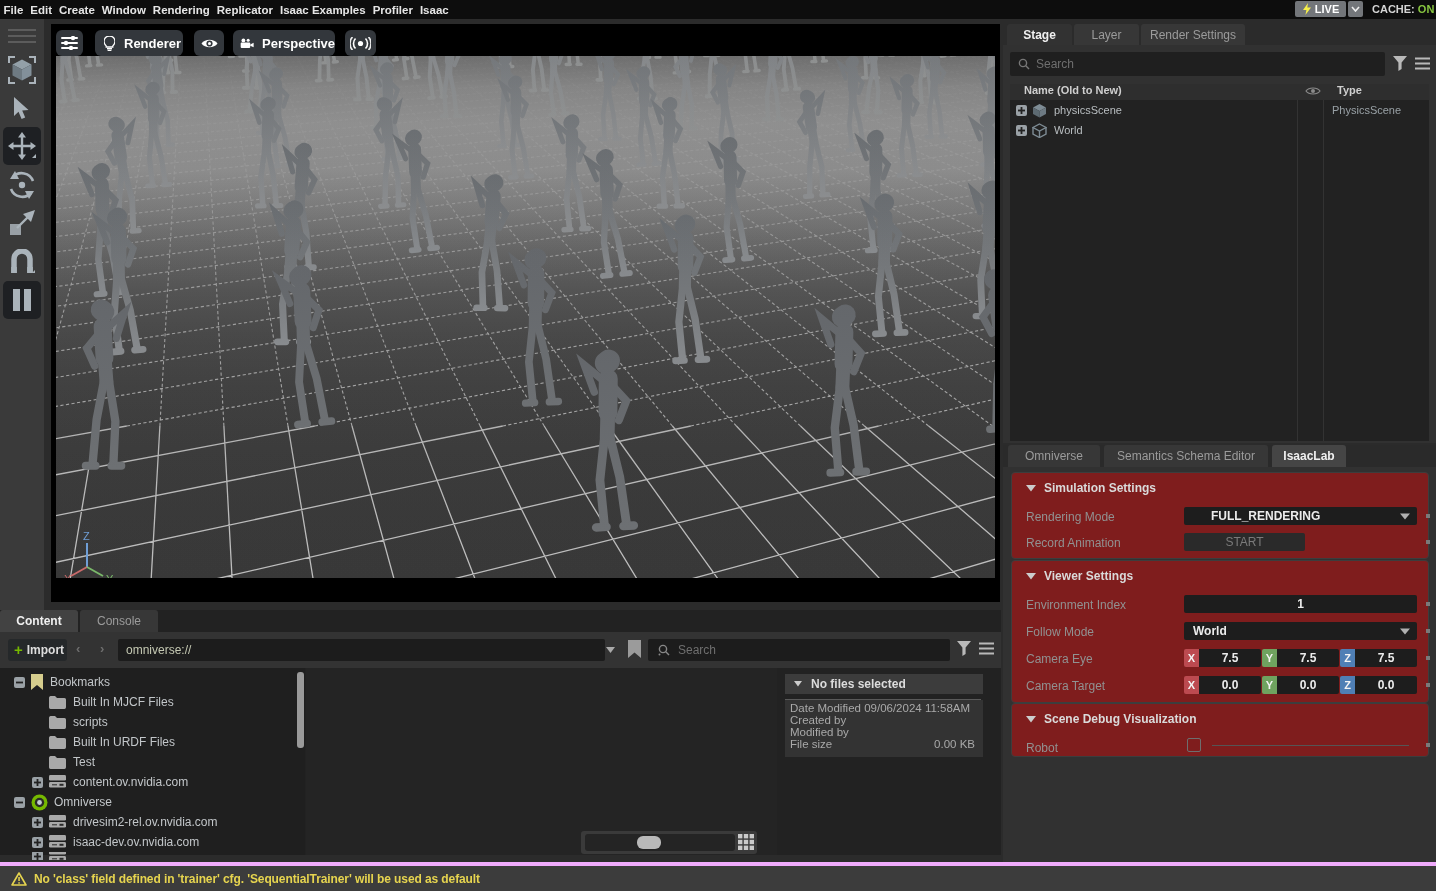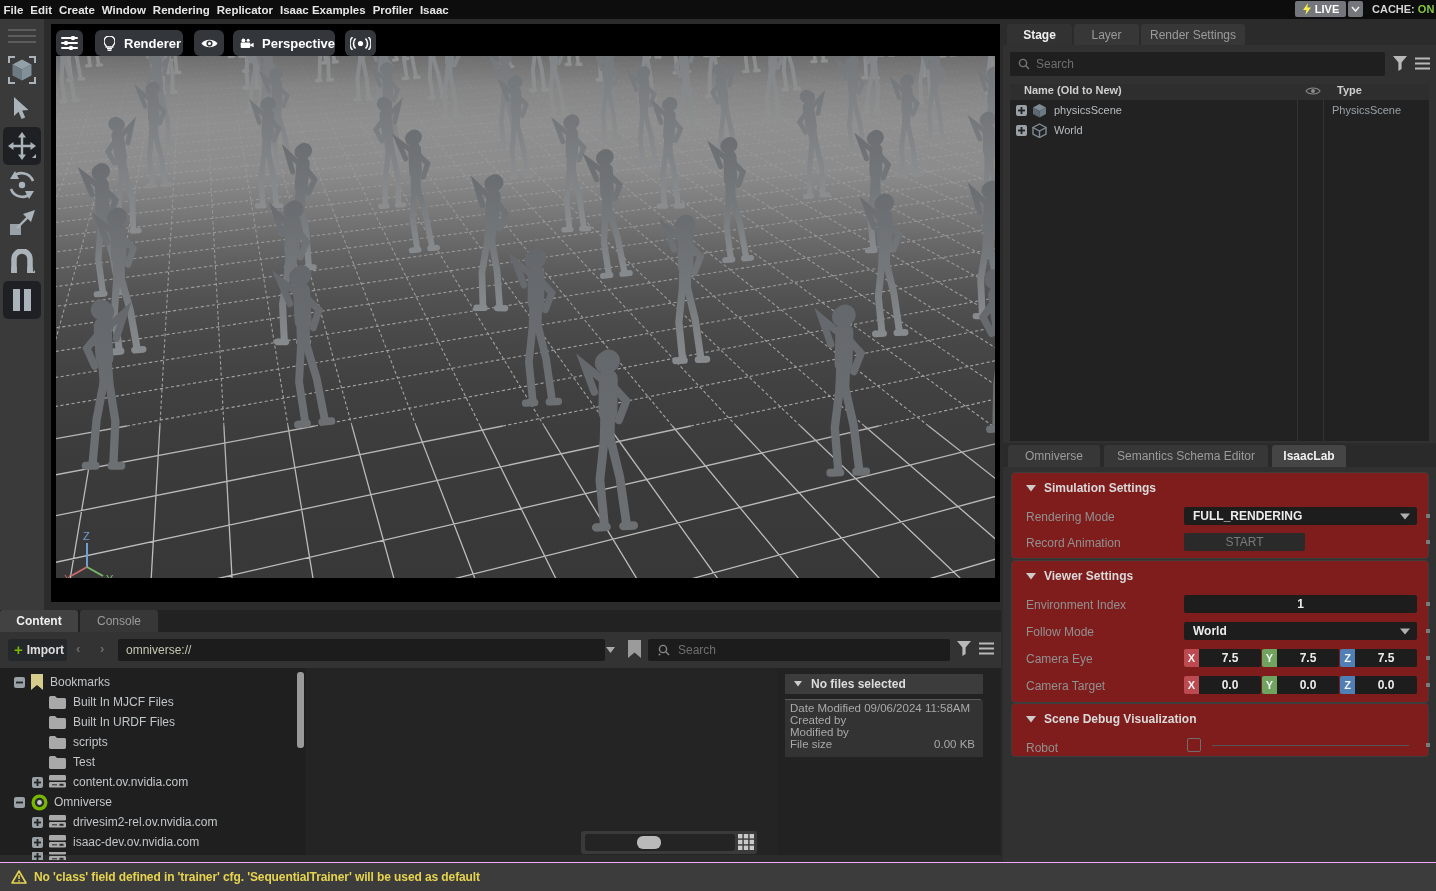--- a/index.html
+++ b/index.html
@@ -63,21 +63,21 @@
   #content { left:0; top:610px; width:1001px; height:245px; background:#222222; }
   #cbtoolbar { position:absolute; left:0; top:22px; width:100%; height:36px; background:#333333; }
   #cbtree { position:absolute; left:0; top:58px; width:305px; height:187px; background:#1f1f1f; }
   #cbfiles { position:absolute; left:306px; top:58px; width:471px; height:187px; background:#242424; }
   #cbinfo { position:absolute; left:778px; top:58px; width:223px; height:187px; background:#222222; }
   .crow { position:relative; height:20px; display:flex; align-items:center;
     font-size:12px; color:#c2c6c9; }
 
   
   #statusbar { left:0; top:862px; width:1436px; height:29px; background:#3c3c3c;
-    border-top:1px solid #f0abfc; display:flex; align-items:center; }
+    border-top:4px solid #f0abfc; display:flex; align-items:center; }
   #statusbar .wtxt { color:#e6d44f; font-size:12px; font-weight:600; margin-left:7px; letter-spacing:-0.1px; }
 </style>
 </head>
 <body>
 <div id="root">
 
   <div id="menubar" class="abs">
     <span class="mi" style="margin-left:0">File</span>
       <span class="mi">Edit</span>
       <span class="mi">Create</span>
@@ -428,21 +428,21 @@
       <div class="tab" style="left:101px; width:164px;">Semantics Schema Editor</div>
       <div class="tab on" style="left:269px; width:74px; background:#454545;">IsaacLab</div>
     </div>
 
     <div class="sect" style="top:27px; height:87px;">
       <svg width="10" height="8" viewBox="0 0 10 8" style="position:absolute;left:14px;top:11px">
           <path d="M0 1 H10 L5 7.5 Z" fill="#cccccc"></path>
         </svg>
         <h3 style="padding-left:32px; padding-top:8px">Simulation Settings</h3>
       <div class="plabel" style="top:37px">Rendering Mode</div>
-      <div class="pfield" style="left:172px; top:34px; width:233px; line-height:18px;"><span style="margin-left:9px">FULL_RENDERING</span><svg width="10" height="7" viewBox="0 0 10 7" style="position:absolute;right:7px;top:6px">
+      <div class="pfield" style="left:172px; top:34px; width:233px; line-height:18px;"><span style="margin-left:27px">FULL_RENDERING</span><svg width="10" height="7" viewBox="0 0 10 7" style="position:absolute;right:7px;top:6px">
             <path d="M0 0.5 H10 L5 6.5 Z" fill="#b0b0b0"></path>
           </svg></div>
       <div class="pdot" style="top:41px"></div>
       <div class="plabel" style="top:63px">Record Animation</div>
       <div class="pfield" style="left:172px; top:60px; width:121px; background:#2a2a2a; color:#7a7a7a; text-align:center; line-height:18px; font-weight:normal;">START</div>
       <div class="pdot" style="top:67px"></div>
     </div>
     <div class="sect" style="top:115px; height:143px;">
       <svg width="10" height="8" viewBox="0 0 10 8" style="position:absolute;left:14px;top:11px">
           <path d="M0 1 H10 L5 7.5 Z" fill="#cccccc"></path>
@@ -521,24 +521,24 @@
               <rect width="11" height="11" rx="2" fill="#9aa1a6"></rect>
               <rect x="2" y="4.6" width="7" height="1.8" fill="#222"></rect>
             </svg><svg width="12" height="16" viewBox="0 0 12 16" style="margin-right:7px">
               <path d="M0 0 H12 V16 L6 11 L0 16 Z" fill="#d6cd8d"></path>
             </svg>Bookmarks</div>
 <div class="crow"><span style="margin-left:49px"></span><svg width="17" height="13" viewBox="0 0 17 13" style="margin-right:7px">
               <path d="M0 2 C0 1 0.6 0 1.6 0 L6 0 L8 2 L15.4 2 C16.4 2 17 2.8 17 3.8 V11 C17 12 16.4 13 15.4 13 H1.6 C0.6 13 0 12 0 11 Z" fill="#a9a9a9"></path>
             </svg>Built In MJCF Files</div>
 <div class="crow"><span style="margin-left:49px"></span><svg width="17" height="13" viewBox="0 0 17 13" style="margin-right:7px">
               <path d="M0 2 C0 1 0.6 0 1.6 0 L6 0 L8 2 L15.4 2 C16.4 2 17 2.8 17 3.8 V11 C17 12 16.4 13 15.4 13 H1.6 C0.6 13 0 12 0 11 Z" fill="#a9a9a9"></path>
-            </svg>Built In URDF Files</div>
+            </svg>scripts</div>
 <div class="crow"><span style="margin-left:49px"></span><svg width="17" height="13" viewBox="0 0 17 13" style="margin-right:7px">
               <path d="M0 2 C0 1 0.6 0 1.6 0 L6 0 L8 2 L15.4 2 C16.4 2 17 2.8 17 3.8 V11 C17 12 16.4 13 15.4 13 H1.6 C0.6 13 0 12 0 11 Z" fill="#a9a9a9"></path>
-            </svg>scripts</div>
+            </svg>Built In URDF Files</div>
 <div class="crow"><span style="margin-left:49px"></span><svg width="17" height="13" viewBox="0 0 17 13" style="margin-right:7px">
               <path d="M0 2 C0 1 0.6 0 1.6 0 L6 0 L8 2 L15.4 2 C16.4 2 17 2.8 17 3.8 V11 C17 12 16.4 13 15.4 13 H1.6 C0.6 13 0 12 0 11 Z" fill="#a9a9a9"></path>
             </svg>Test</div>
 <div class="crow"><span style="margin-left:32px"></span><svg width="11" height="11" viewBox="0 0 11 11" style="margin-right:6px">
               <rect width="11" height="11" rx="2" fill="#9aa1a6"></rect>
               <rect x="2" y="4.6" width="7" height="1.8" fill="#222"></rect>
               <rect x="4.6" y="2" width="1.8" height="7" fill="#222"></rect>
             </svg><svg width="17" height="14" viewBox="0 0 17 14" style="margin-right:7px" fill="#a9a9a9">
               <rect x="0" y="0" width="17" height="5.6" rx="1.4"></rect>
               <rect x="0" y="7" width="17" height="5.6" rx="1.4"></rect>

